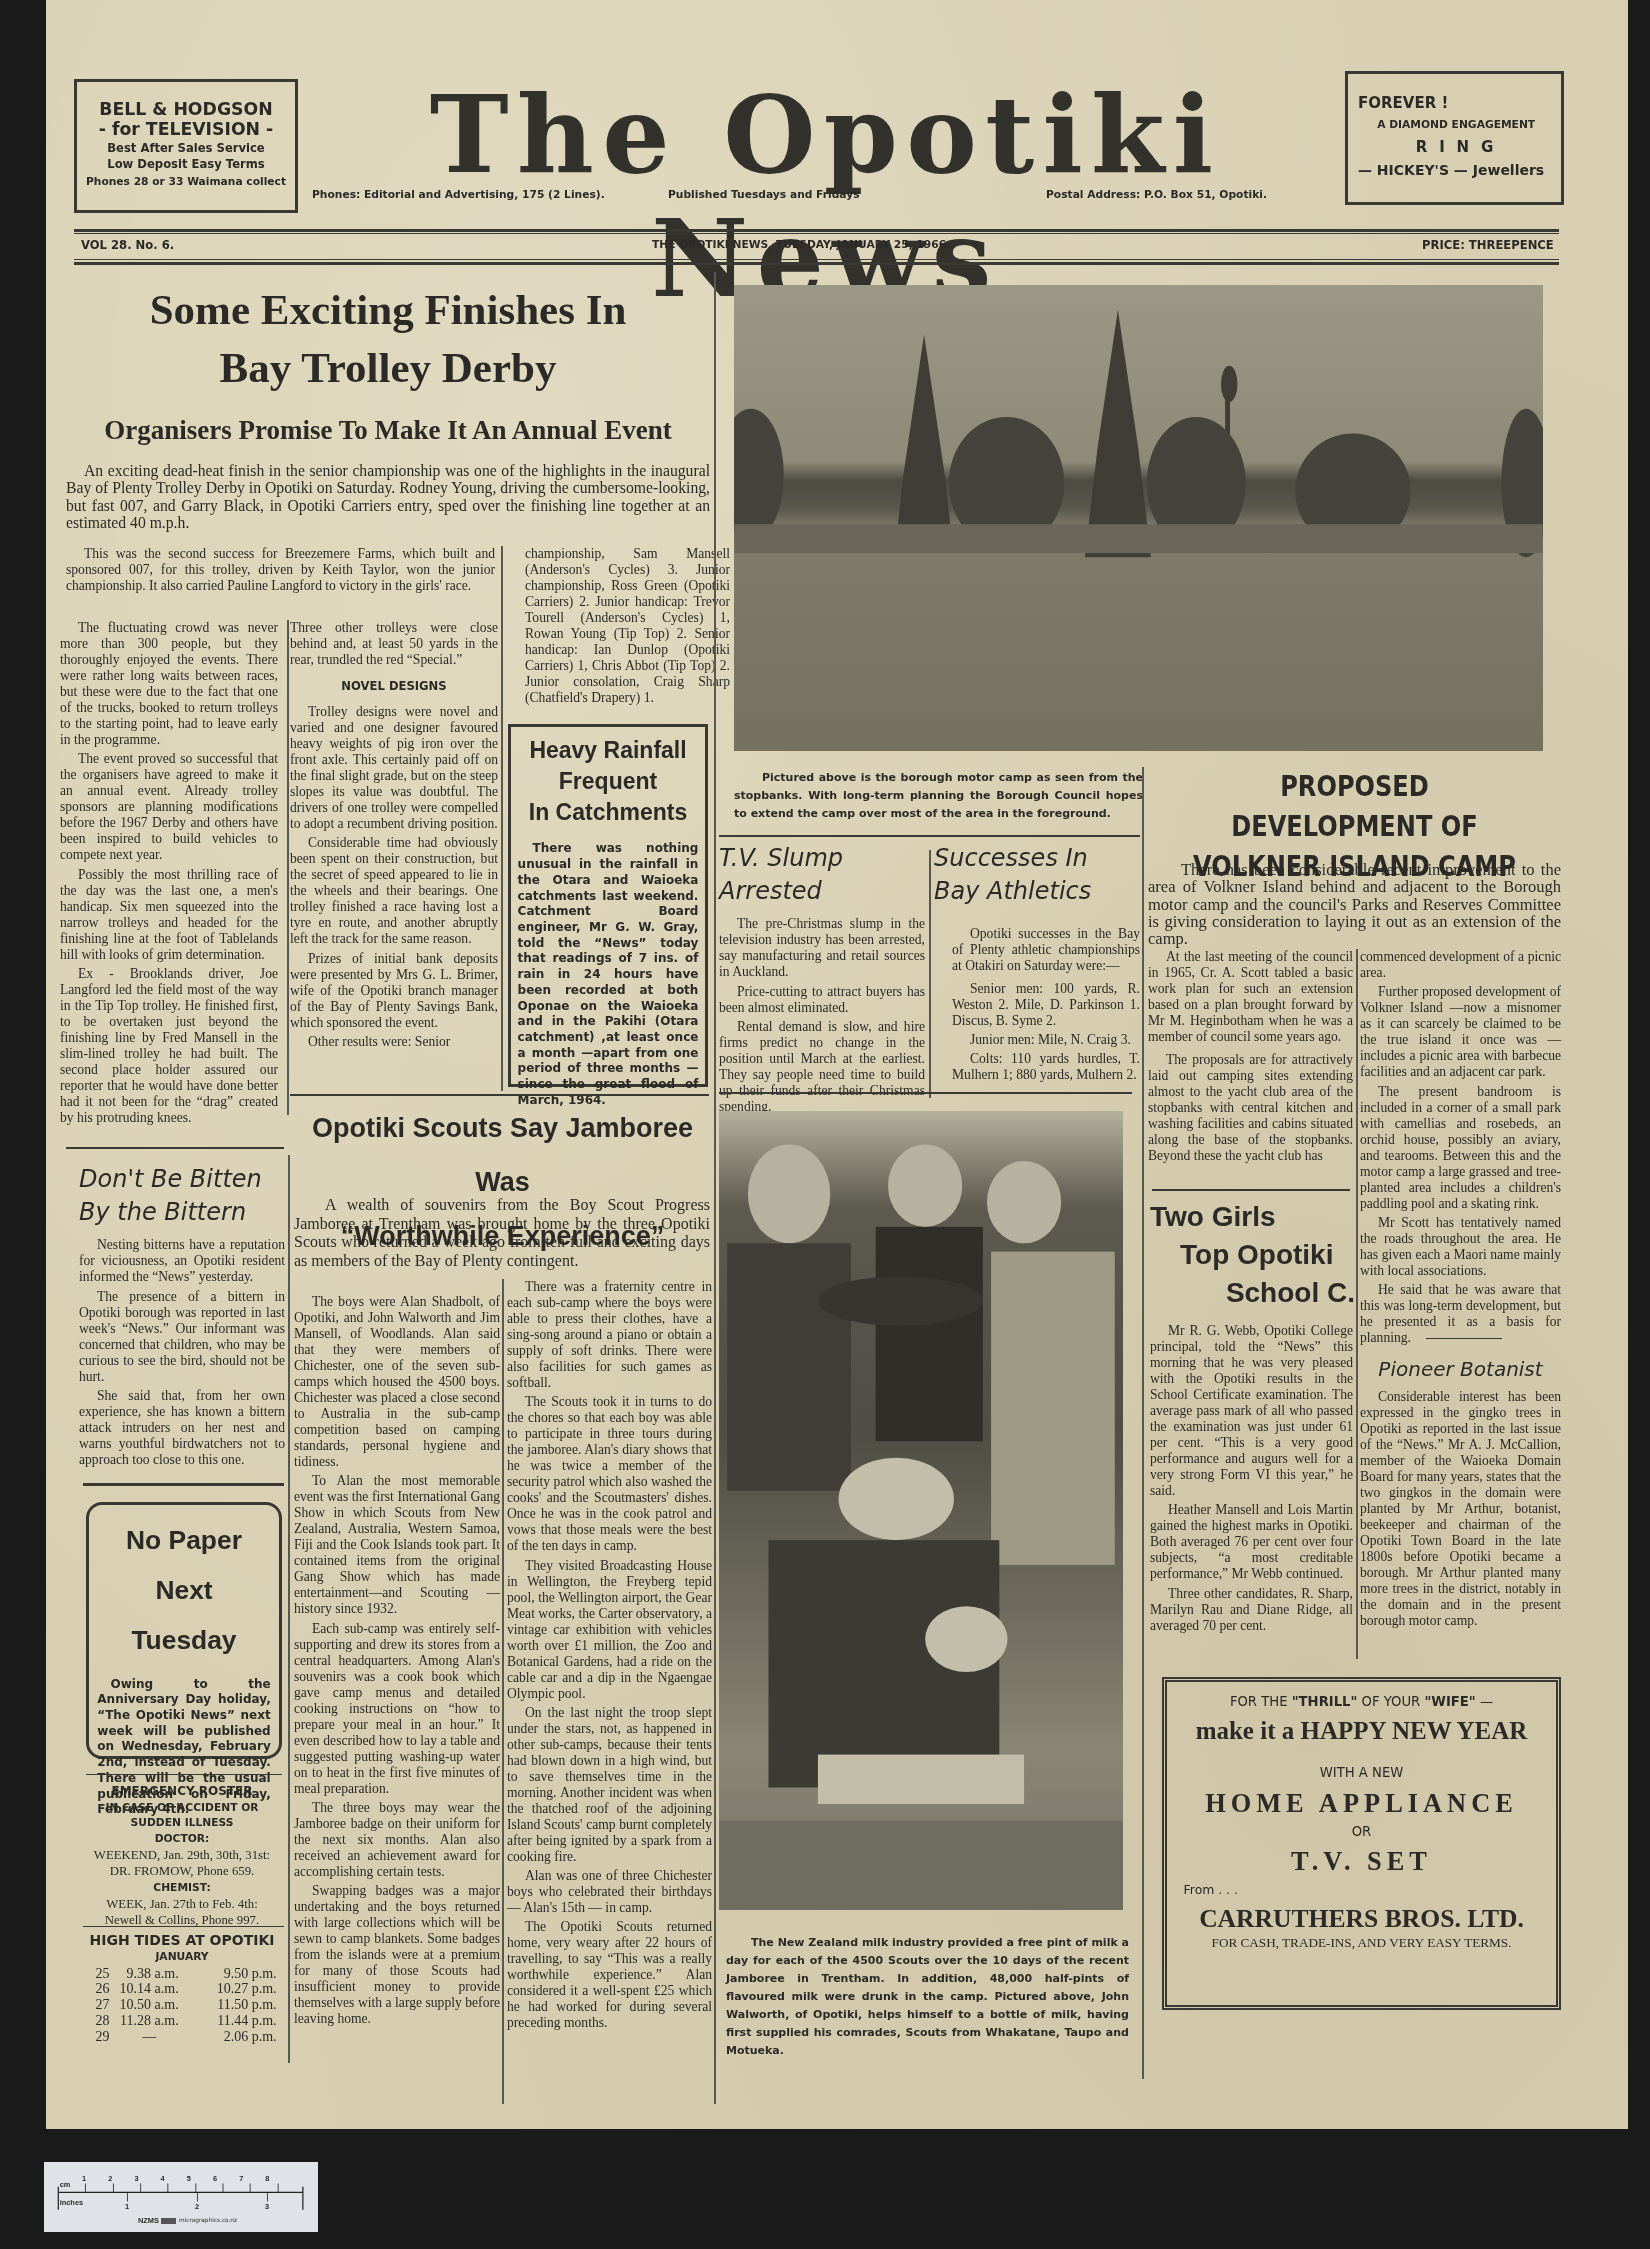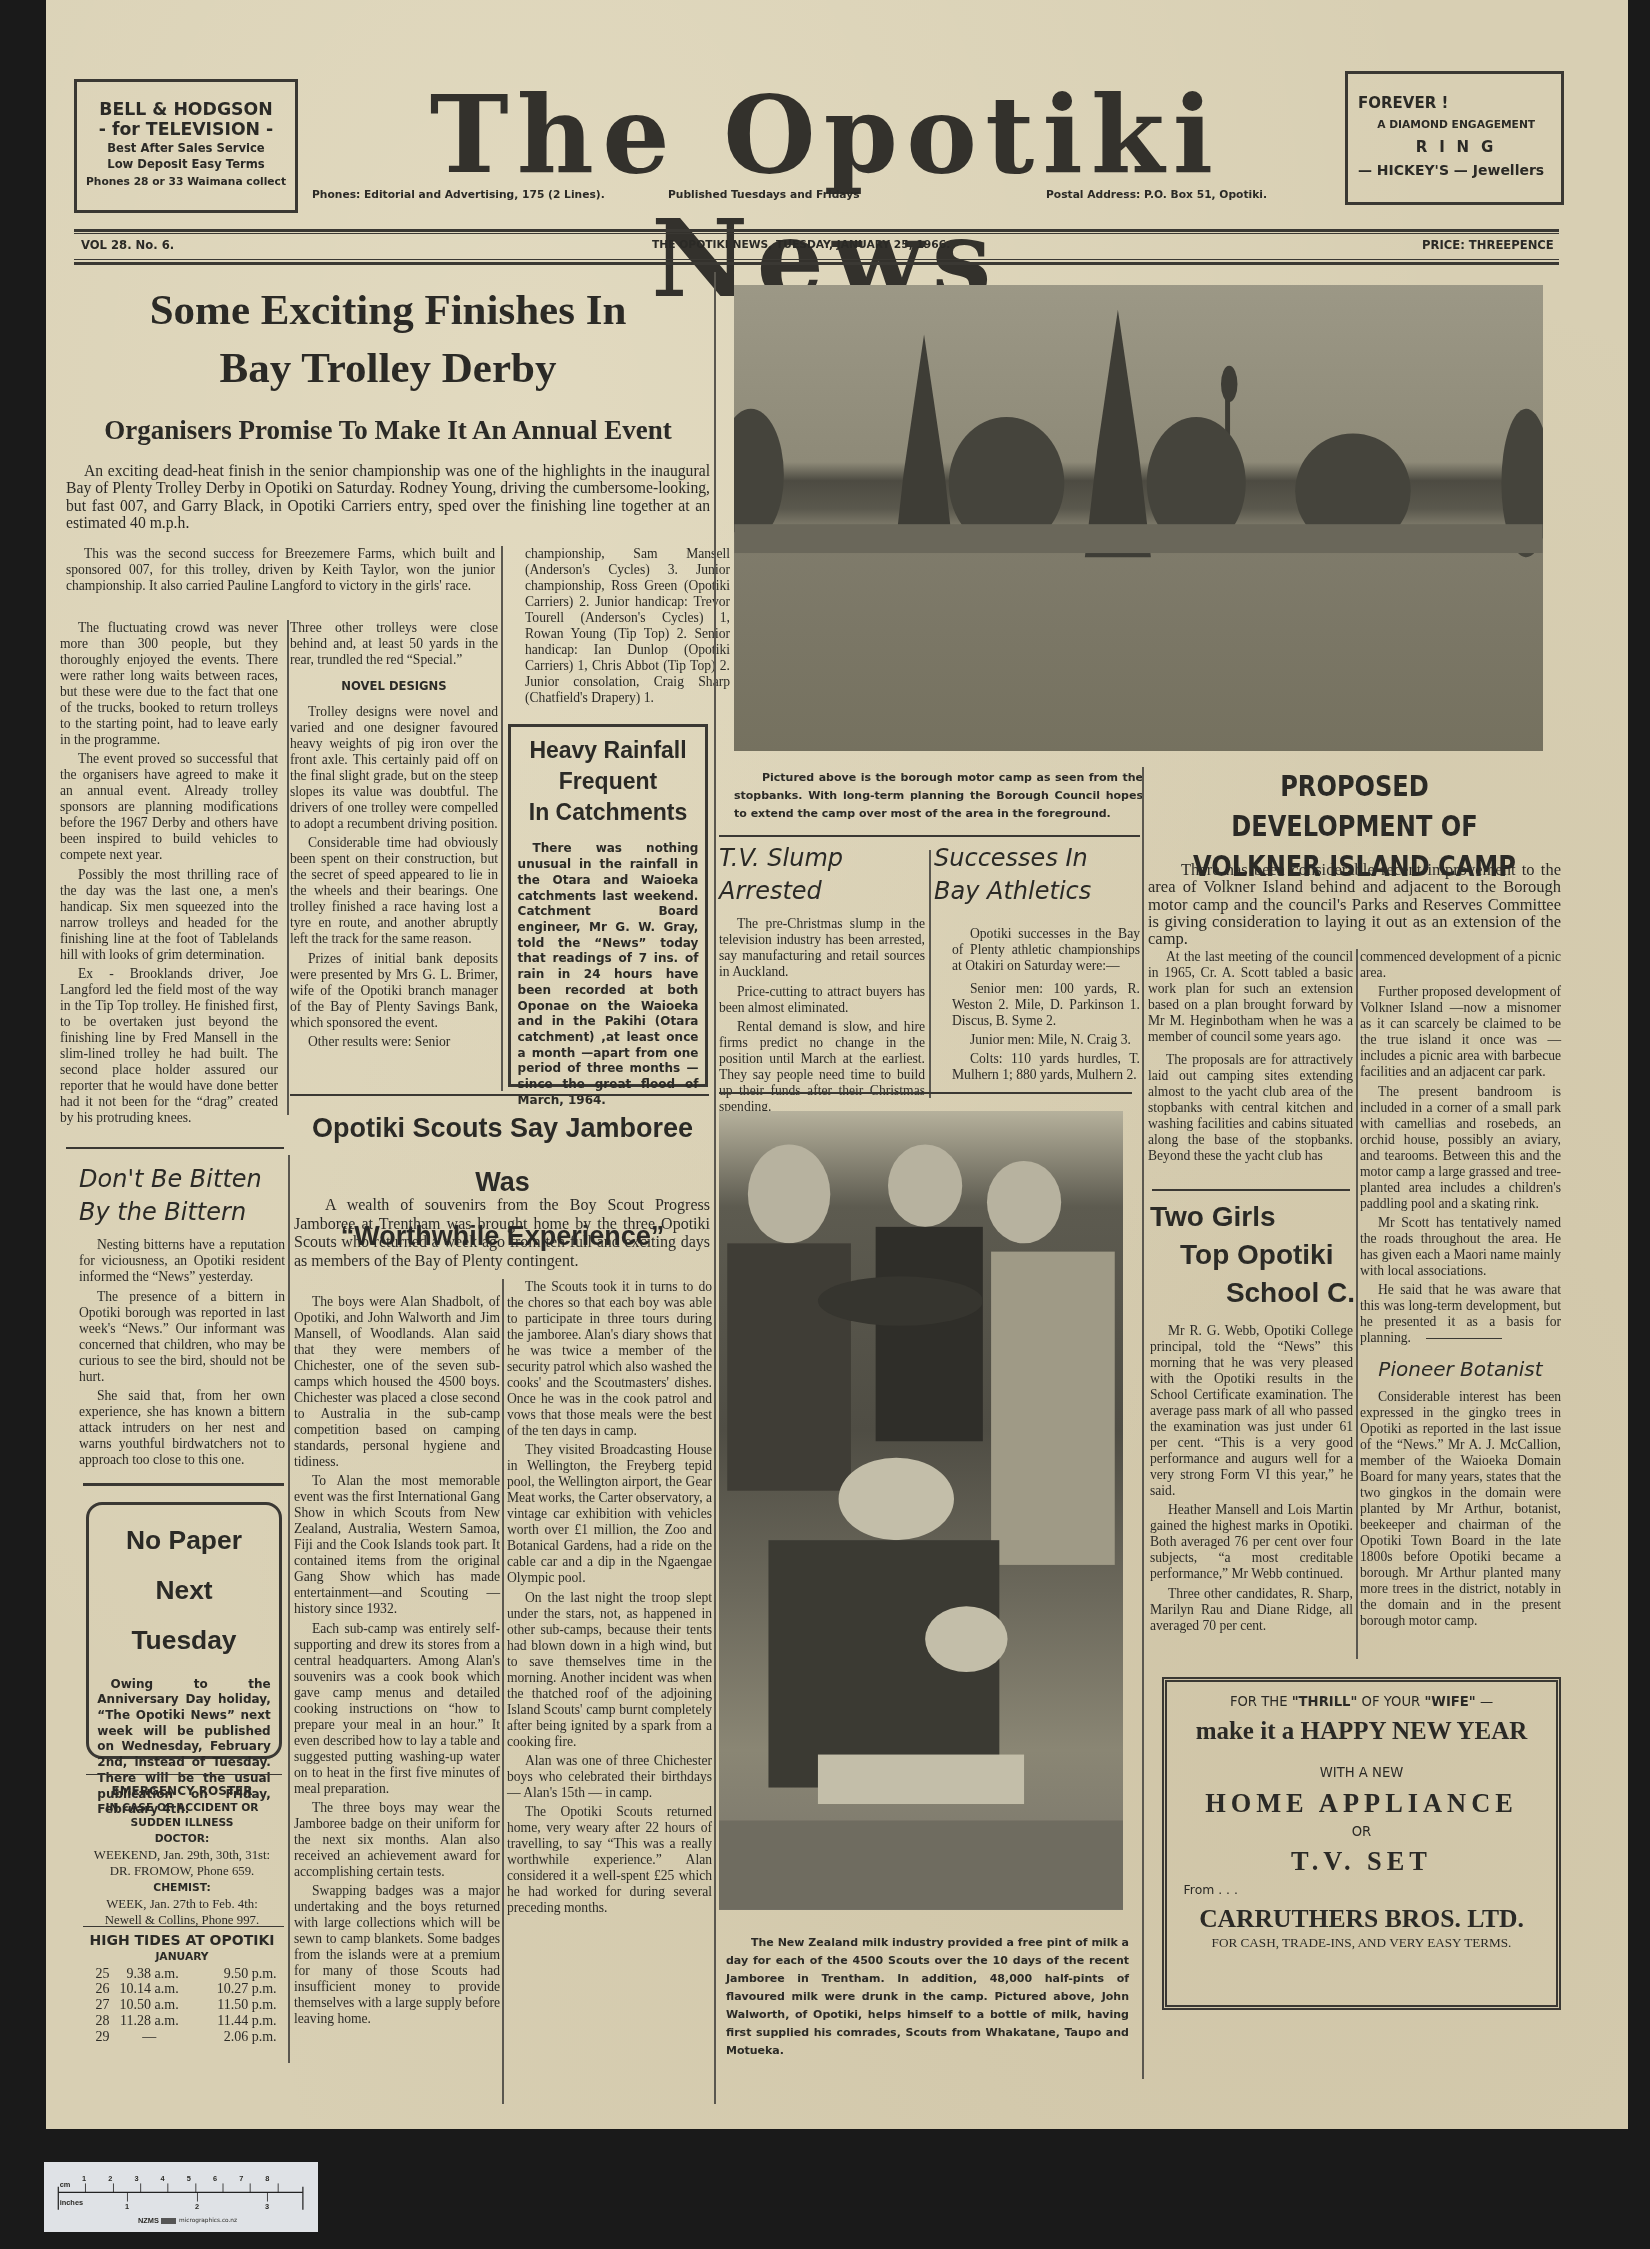--- a/index.html
+++ b/index.html
@@ -182,20 +182,21 @@
 </div>
 <div class="abs body" style="left:294px;top:1294px;width:206px;">
   <p>The boys were Alan Shadbolt, of Opotiki, and John Walworth and Jim Mansell, of Woodlands. Alan said that they were members of Chichester, one of the seven sub-camps which housed the 4500 boys. Chichester was placed a close second to Australia in the sub-camp competition based on camping standards, personal hygiene and tidiness.</p>
   <p>To Alan the most memorable event was the first International Gang Show in which Scouts from New Zealand, Australia, Western Samoa, Fiji and the Cook Islands took part. It contained items from the original Gang Show which has made entertainment—and Scouting — history since 1932.</p>
   <p>Each sub-camp was entirely self-supporting and drew its stores from a central headquarters. Among Alan's souvenirs was a cook book which gave camp menus and detailed cooking instructions on “how to prepare your meal in an hour.” It even described how to lay a table and suggested putting washing-up water on to heat in the first five minutes of meal preparation.</p>
   <p>The three boys may wear the Jamboree badge on their uniform for the next six months. Alan also received an achievement award for accomplishing certain tests.</p>
   <p>Swapping badges was a major undertaking and the boys returned with large collections which will be sewn to camp blankets. Some badges from the islands were at a premium for many of those Scouts had insufficient money to provide themselves with a large supply before leaving home.</p>
 </div>
 <div class="vrule" style="left:502px;top:1279px;height:825px;"></div>
 <div class="abs body" style="left:507px;top:1279px;width:205px;">
+  <p>There was a fraternity centre in each sub-camp where the boys were able to press their clothes, have a sing-song around a piano or obtain a supply of soft drinks. There were also facilities for such games as softball.</p>
   <p>The Scouts took it in turns to do the chores so that each boy was able to participate in three tours during the jamboree. Alan's diary shows that he was twice a member of the security patrol which also washed the cooks' and the Scoutmasters' dishes. Once he was in the cook patrol and vows that those meals were the best of the ten days in camp.</p>
   <p>They visited Broadcasting House in Wellington, the Freyberg tepid pool, the Wellington airport, the Gear Meat works, the Carter observatory, a vintage car exhibition with vehicles worth over £1 million, the Zoo and Botanical Gardens, had a ride on the cable car and a dip in the Ngaengae Olympic pool.</p>
   <p>On the last night the troop slept under the stars, not, as happened in other sub-camps, because their tents had blown down in a high wind, but to save themselves time in the morning. Another incident was when the thatched roof of the adjoining Island Scouts' camp burnt completely after being ignited by a spark from a cooking fire.</p>
   <p>Alan was one of three Chichester boys who celebrated their birthdays — Alan's 15th — in camp.</p>
   <p>The Opotiki Scouts returned home, very weary after 22 hours of travelling, to say “This was a really worthwhile experience.” Alan considered it a well-spent £25 which he had worked for during several preceding months.</p>
 </div>
 
 <div class="vrule" style="left:714px;top:272px;height:1832px;"></div>
 
 <div class="photo" style="left:734px;top:285px;width:809px;height:466px;

